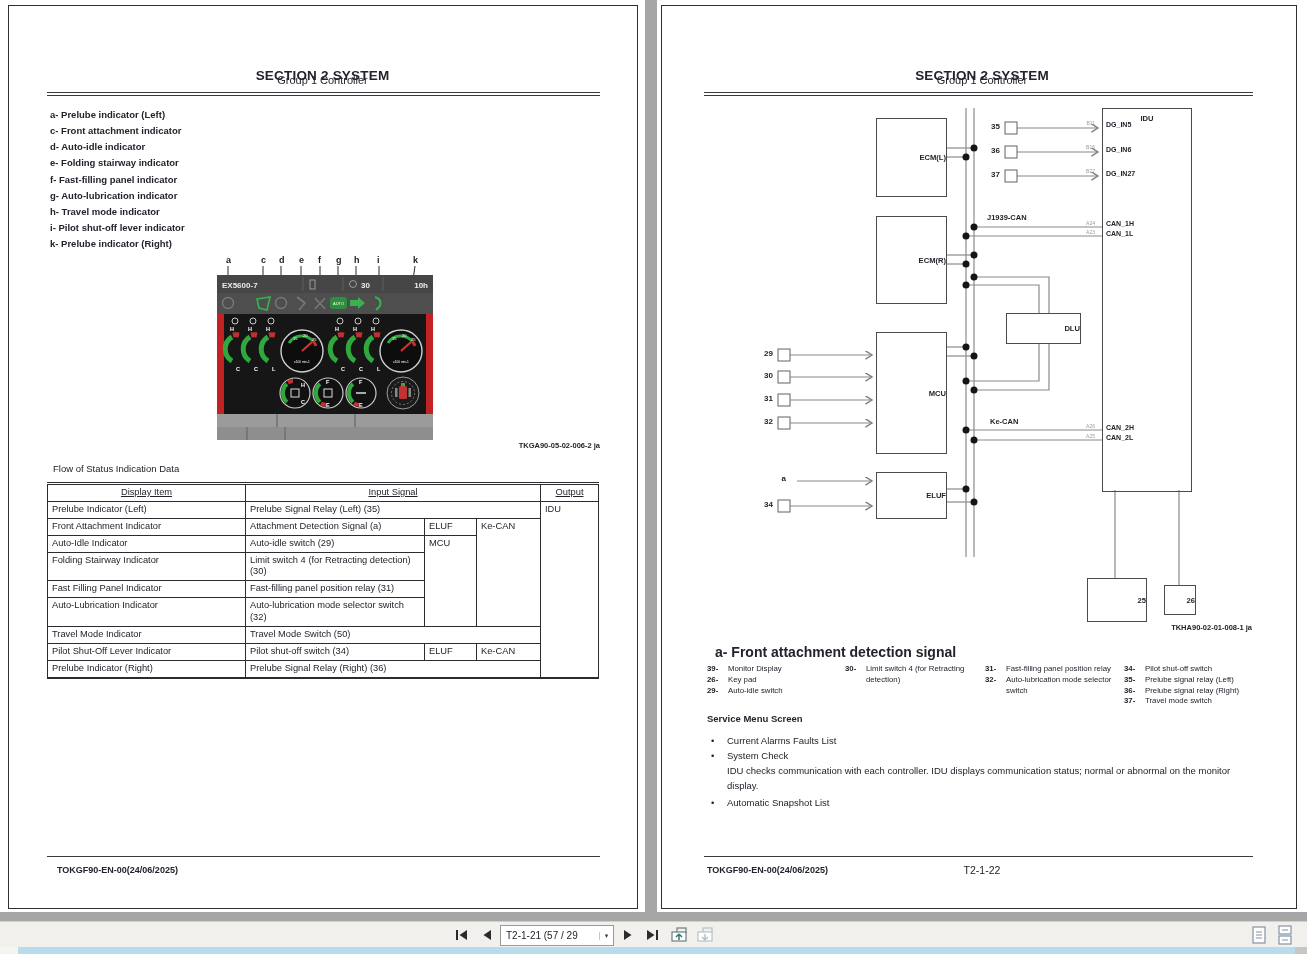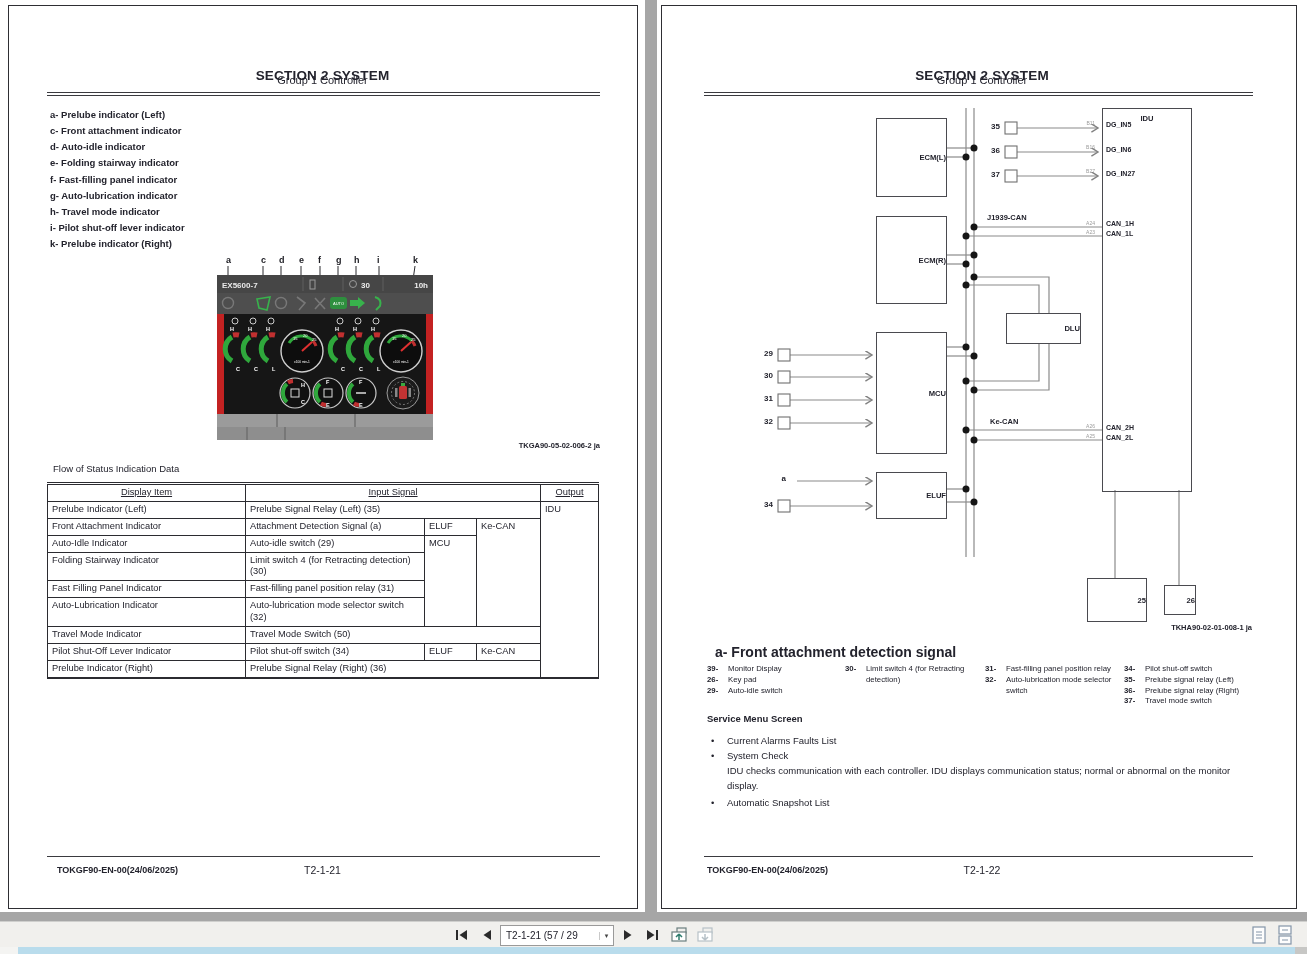--- a/index.html
+++ b/index.html
@@ -284,21 +284,20 @@
     </tr>
     <tr>
       <td>Prelube Indicator (Right)</td>
       <td colspan="3">Prelube Signal Relay (Right) (36)</td>
     </tr>
   </tbody>
     </table>
 
   <div class="abs ftr-rule" style="left:47px;top:856px;width:553px;"></div>
   <div class="abs ftr-code" style="left:57px;top:865px;">TOKGF90-EN-00(24/06/2025)</div>
-  <div class="abs ftr-page" style="left:0;top:864px;width:645px;">T2-1-21</div>
 </div>
 
 <div class="page page-right">
   <div class="pborder" style="left:4px;top:5px;width:634px;height:902px;"></div>
 
   <div class="abs sec-title" style="left:0;top:53px;width:650px;">SECTION 2 SYSTEM</div>
   <div class="abs grp-title" style="left:0;top:74px;width:650px;">Group 1 Controller</div>
   <div class="abs dblrule" style="left:47px;top:92px;width:549px;"></div>
 
   <div class="abs" style="left:0;top:0;width:650px;height:916px;">

